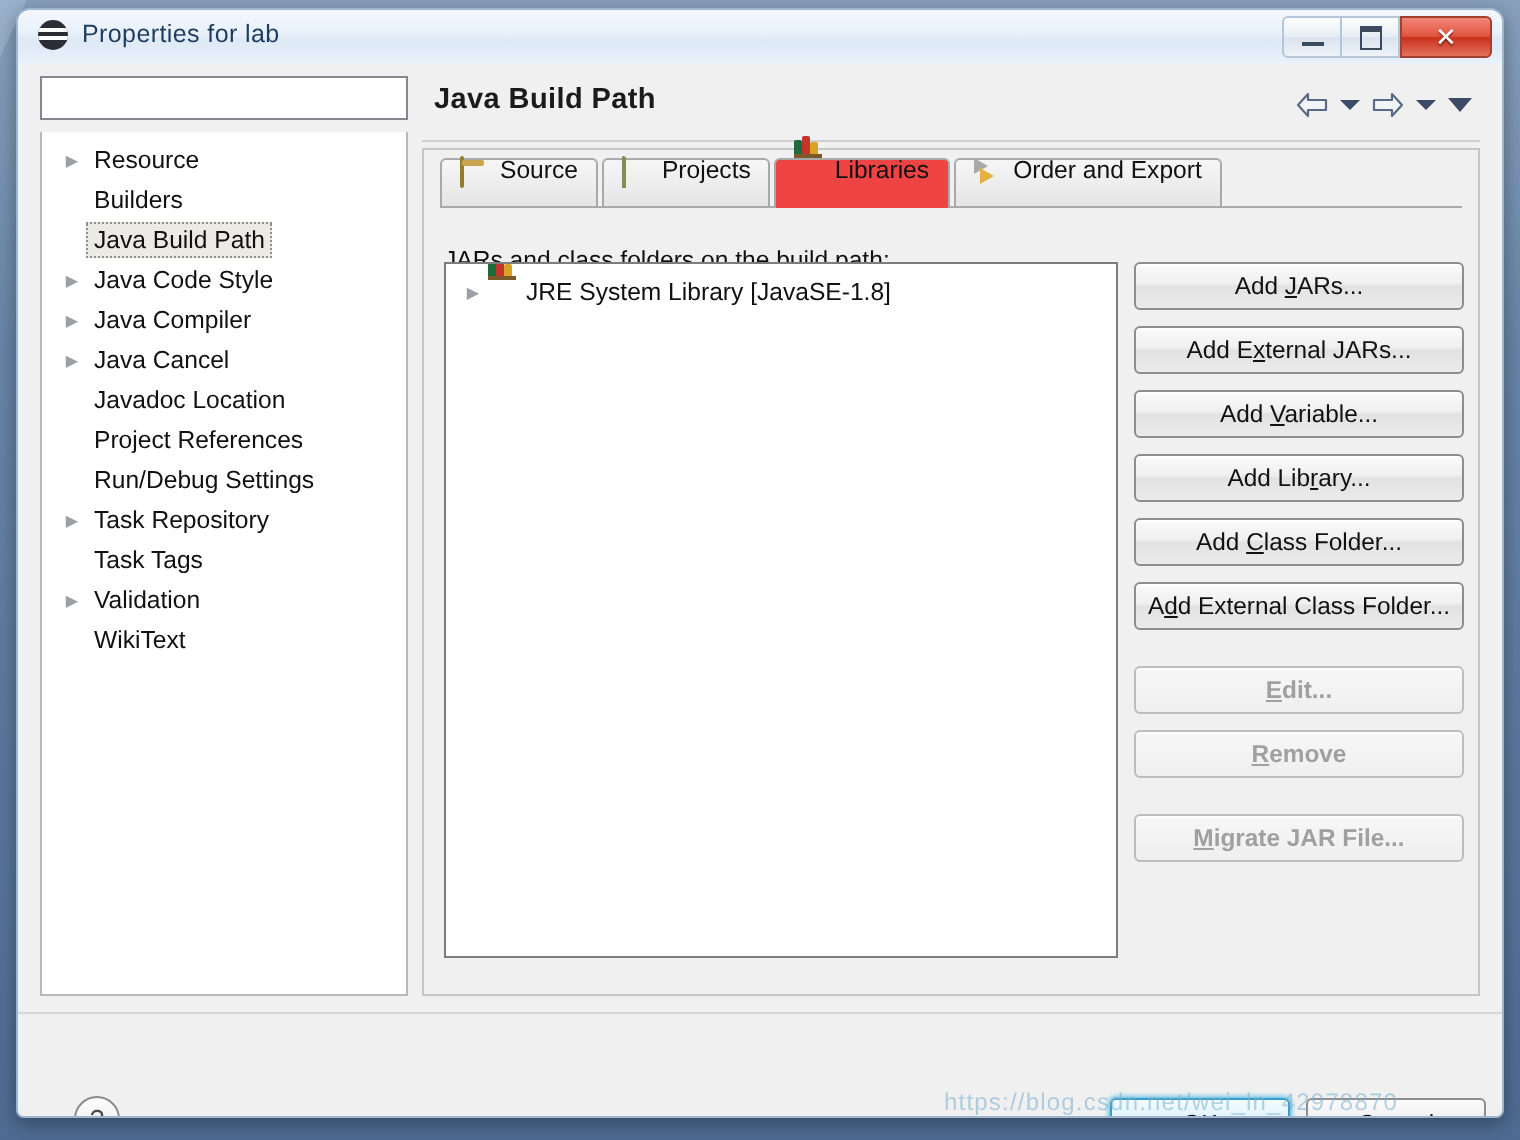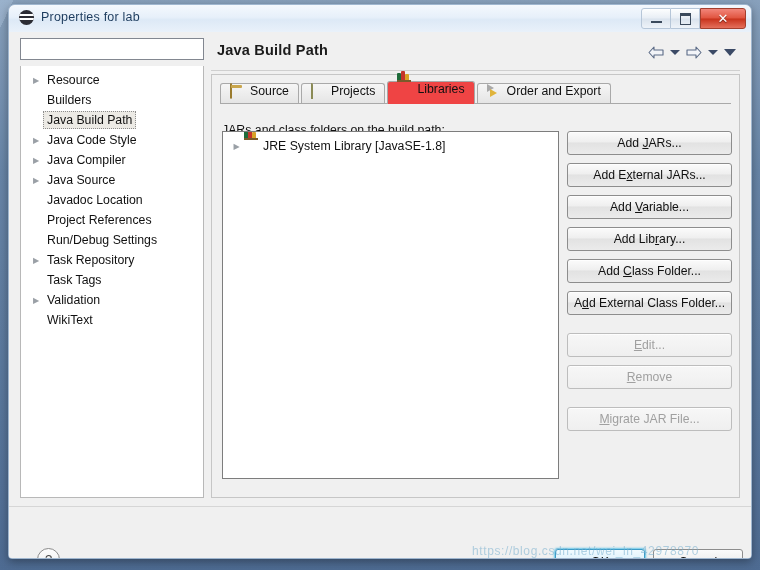--- a/index.html
+++ b/index.html
@@ -108,22 +108,22 @@
     position:absolute;left:0;right:0;top:32px;height:1px;background:#cfcfcf;
   }
   #panel{
     position:absolute;left:0;top:36px;width:529px;height:424px;box-sizing:border-box;
     background:#f0f0f0;border:1px solid #c6c6c6;
   }
 
   
   #tabs{position:absolute;left:8px;top:6px;height:23px;display:flex;align-items:flex-end;}
   .tab{
-    height:21px;box-sizing:border-box;display:flex;align-items:flex-start;gap:5px;
-    padding:0 9px;border:1px solid #a9a9a9;border-bottom:none;
+    height:21px;box-sizing:border-box;display:flex;align-items:flex-end;gap:5px;
+    padding:12px 9px;border:1px solid #a9a9a9;border-bottom:none;
     border-radius:3px 3px 0 0;margin-right:2px;
     background:linear-gradient(180deg,#f6f6f6 0%,#e4e4e4 100%);
     font-size:12.3px;color:#111;white-space:nowrap;
   }
   .tab.active{
     height:23px;background:#ef4444;border-color:#a9a9a9;position:relative;z-index:3;
   }
   #tabline{
     position:absolute;left:8px;right:8px;top:28px;height:1px;background:#a9a9a9;
   }
@@ -169,21 +169,21 @@
   #btnstack{position:absolute;left:355px;top:56px;width:165px;}
   .btn{
     width:165px;height:24px;box-sizing:border-box;margin-bottom:8px;
     border:1px solid #8d8d8d;border-radius:3px;
     background:linear-gradient(180deg,#fbfbfb 0%,#efefef 45%,#e2e2e2 50%,#ebebeb 100%);
     font-family:inherit;font-size:12.2px;color:#111;
     display:flex;align-items:center;justify-content:center;
     box-shadow:0 1px 0 rgba(255,255,255,.8) inset;
   }
   .btn.disabled{color:#a0a0a0;border-color:#bdbdbd;
-    background:linear-gradient(180deg,#f7f7f7 0%,#efefef 100%);}
+    background:linear-gradient(180deg,#f7f7f7 0%,#efefef 100%);font-weight:bold;}
   .btn.gap{margin-top:18px;}
   .btn.gap2{margin-top:18px;}
   u{text-decoration:underline;}
 
   
   #footsep{position:absolute;left:0;right:0;top:474px;height:1px;background:#d6d6d6;}
   #helpbtn{
     position:absolute;left:28px;top:516px;width:21px;height:21px;border-radius:50%;
     border:1px solid #8b8b8b;background:linear-gradient(180deg,#fdfdfd,#ececec);
     color:#4a4a4a;font-size:13px;display:flex;align-items:center;justify-content:center;
@@ -250,21 +250,21 @@
           <div class="tnode">
             <span class="arrow">▶</span>
             <span class="tlabel">Java Code Style</span>
           </div>
           <div class="tnode">
             <span class="arrow">▶</span>
             <span class="tlabel">Java Compiler</span>
           </div>
           <div class="tnode">
             <span class="arrow">▶</span>
-            <span class="tlabel">Java Source</span>
+            <span class="tlabel">Java Cancel</span>
           </div>
           <div class="tnode">
             <span class="arrow"></span>
             <span class="tlabel">Javadoc Location</span>
           </div>
           <div class="tnode">
             <span class="arrow"></span>
             <span class="tlabel">Project References</span>
           </div>
           <div class="tnode">

